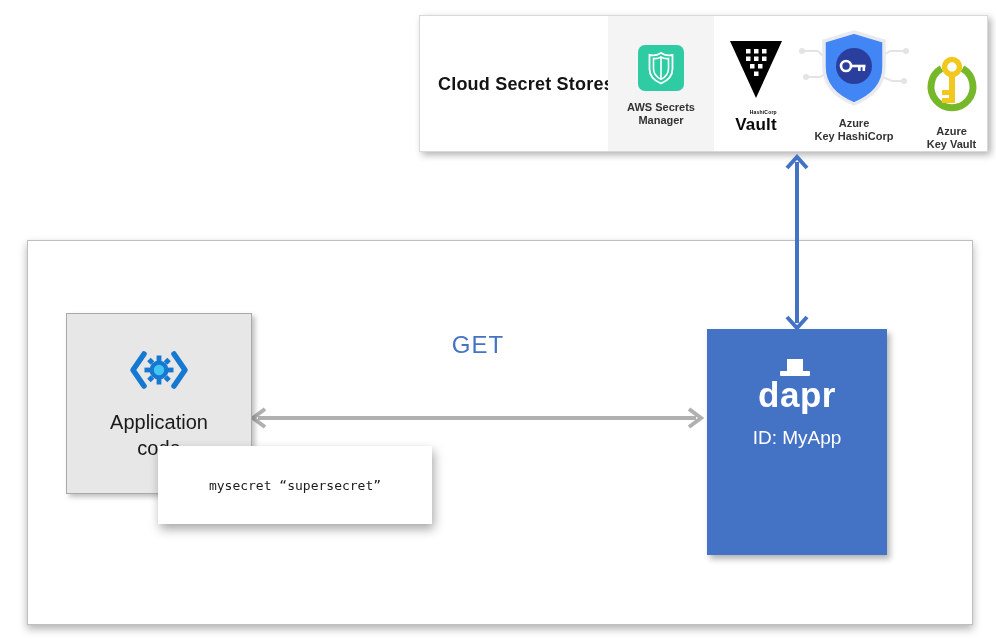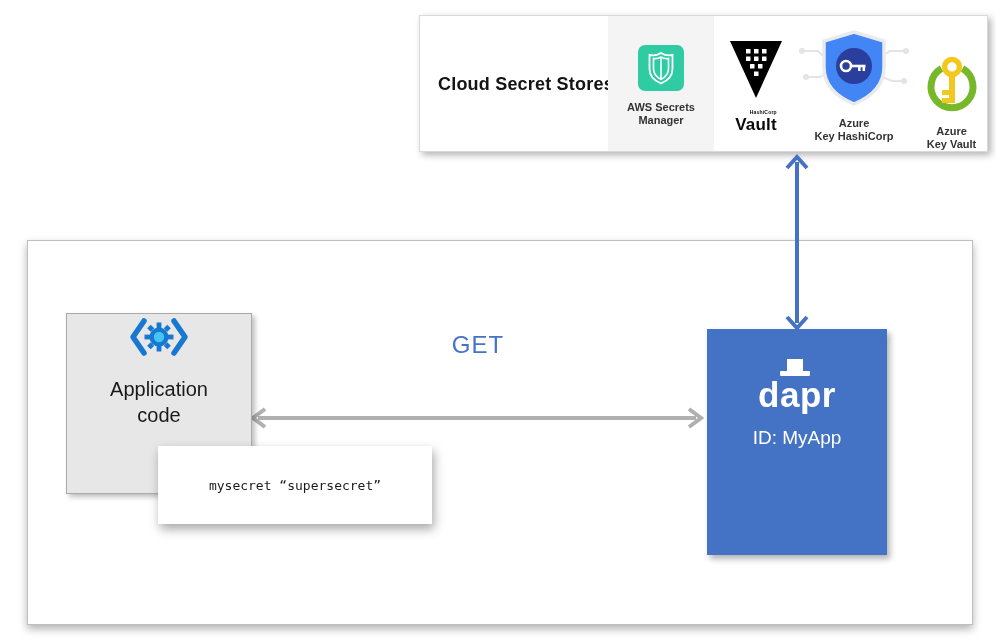--- a/index.html
+++ b/index.html
@@ -44,21 +44,21 @@
     position:absolute; left:27px; top:240px; width:946px; height:385px;
     background:#ffffff; border:1px solid #bfbfbf;
     box-shadow:0 4px 8px rgba(0,0,0,0.30);
   }
 
   
   .app-box {
     position:absolute; left:66px; top:313px; width:186px; height:181px;
     background:#e7e7e7; border:1px solid #a9a9a9;
     box-shadow:3px 3px 5px rgba(0,0,0,0.25);
-    display:flex; flex-direction:column; align-items:center; 
+    display:flex; flex-direction:column; align-items:center; padding-top:33px;
     z-index:2;
   }
   .app-label { margin-top:12px; text-align:center; font-size:20px; color:#1a1a1a; line-height:26px; }
 
   
   .request { position:absolute; left:256px; top:331px; width:444px; text-align:center; z-index:2; }
   .request-method { font-size:24px; color:#4472c4; letter-spacing:1px; }
   .request-url { margin-top:3px; font-size:15px; color:#141414; white-space:nowrap; }
 
   

